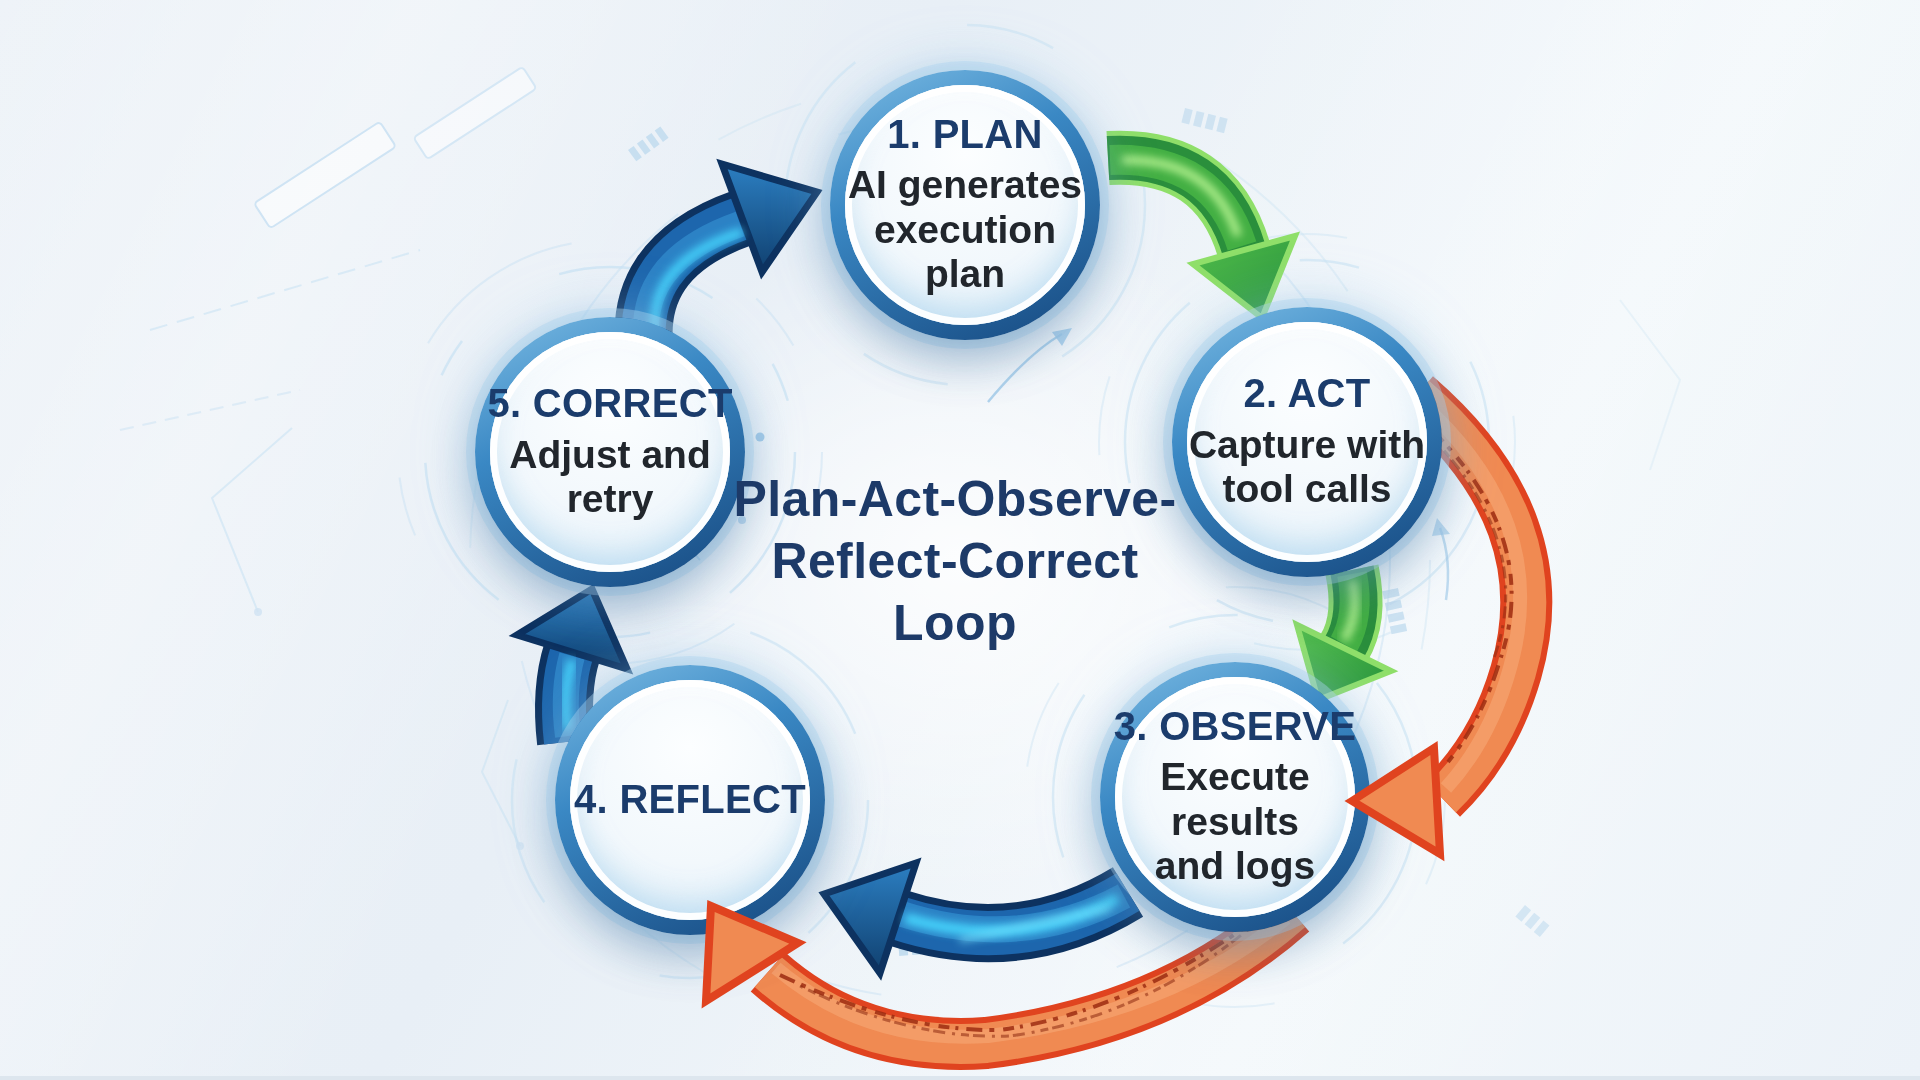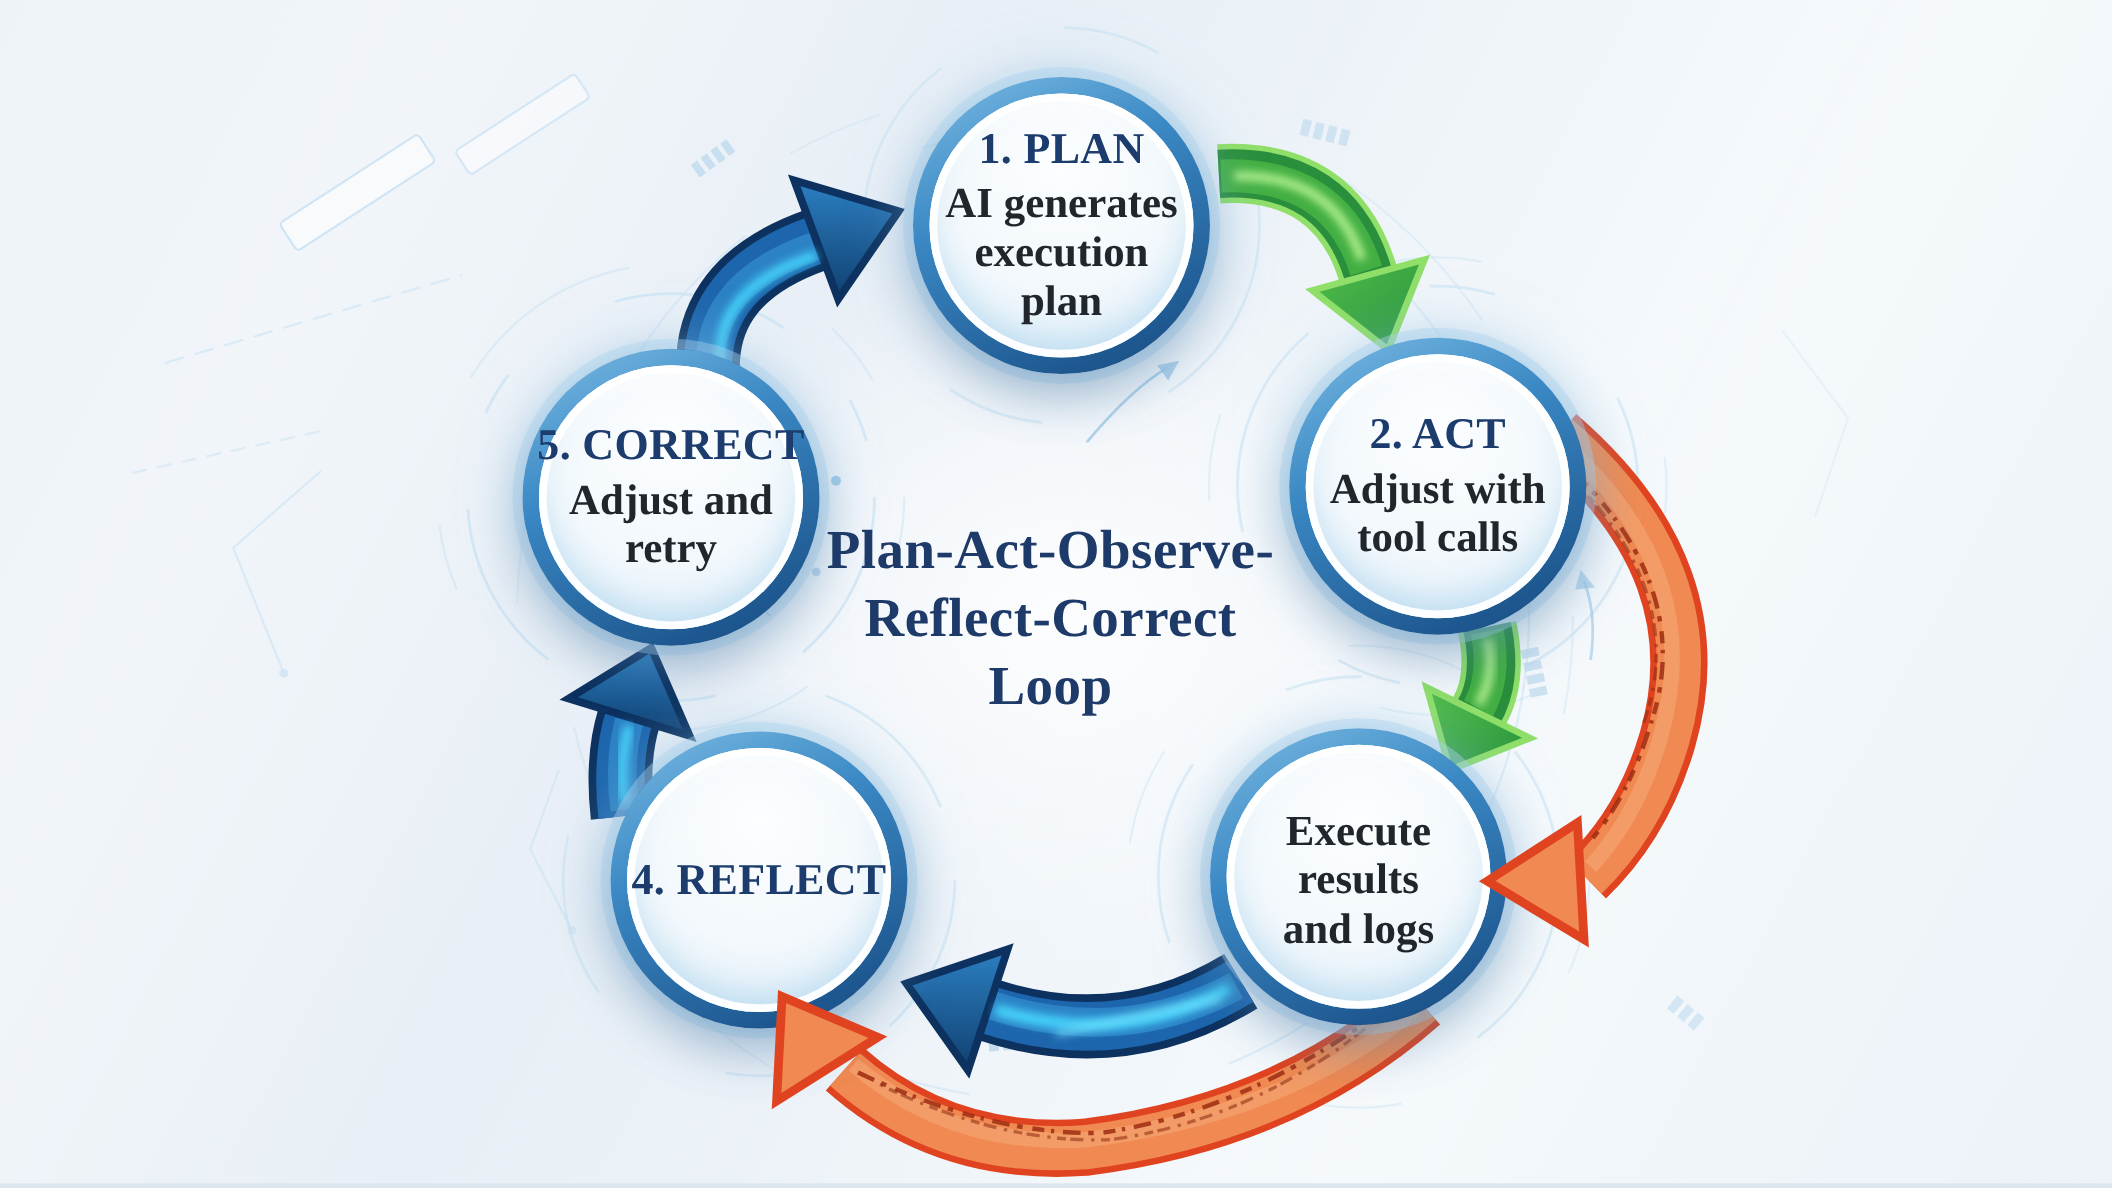--- a/index.html
+++ b/index.html
@@ -1,19 +1,19 @@
 <!DOCTYPE html>
 <html><head>
 <meta charset="utf-8">
 <style>
   html,body{margin:0;padding:0;background:#dde6ee;}
   .canvas{
     position:relative;width:1920px;height:1076px;overflow:hidden;
     background:linear-gradient(118deg,#eef3f8 0%,#e8eff6 38%,#f3f8fb 72%,#ecf2f8 100%);
-    font-family:Liberation Serif, serif;
+    font-family:Liberation Sans, sans-serif;
   }
   .sheen{position:absolute;width:820px;height:1700px;top:-320px;
     background:linear-gradient(90deg,rgba(255,255,255,0) 0%,rgba(255,255,255,.55) 50%,rgba(255,255,255,0) 100%);
     transform:rotate(27deg);pointer-events:none;}
   .sheen.s1{left:-260px;opacity:.55;}
   .sheen.s2{left:980px;opacity:.38;}
   .center-glow{position:absolute;left:560px;top:220px;width:800px;height:680px;border-radius:50%;
     background:radial-gradient(ellipse at center,rgba(255,255,255,.85) 0%,rgba(255,255,255,0) 70%);pointer-events:none;}
   svg.layer{position:absolute;left:0;top:0;pointer-events:none;}
 
@@ -197,28 +197,29 @@
         <span>AI generates</span>
         <span>execution plan</span>
       </div>
     </div>
   </div>
 
   <div class="node node-act">
     <div class="node-inner">
       <div class="node-title">2. ACT</div>
       <div class="node-sub">
-        <span>Adjust with</span>
+        <span>Capture with</span>
         <span>tool calls</span>
       </div>
     </div>
   </div>
 
   <div class="node node-observe">
     <div class="node-inner">
+      <div class="node-title">3. OBSERVE</div>
       <div class="node-sub">
         <span>Execute results</span>
         <span>and logs</span>
       </div>
     </div>
   </div>
 
   <div class="node node-reflect">
     <div class="node-inner">
       <div class="node-title">4. REFLECT</div>

